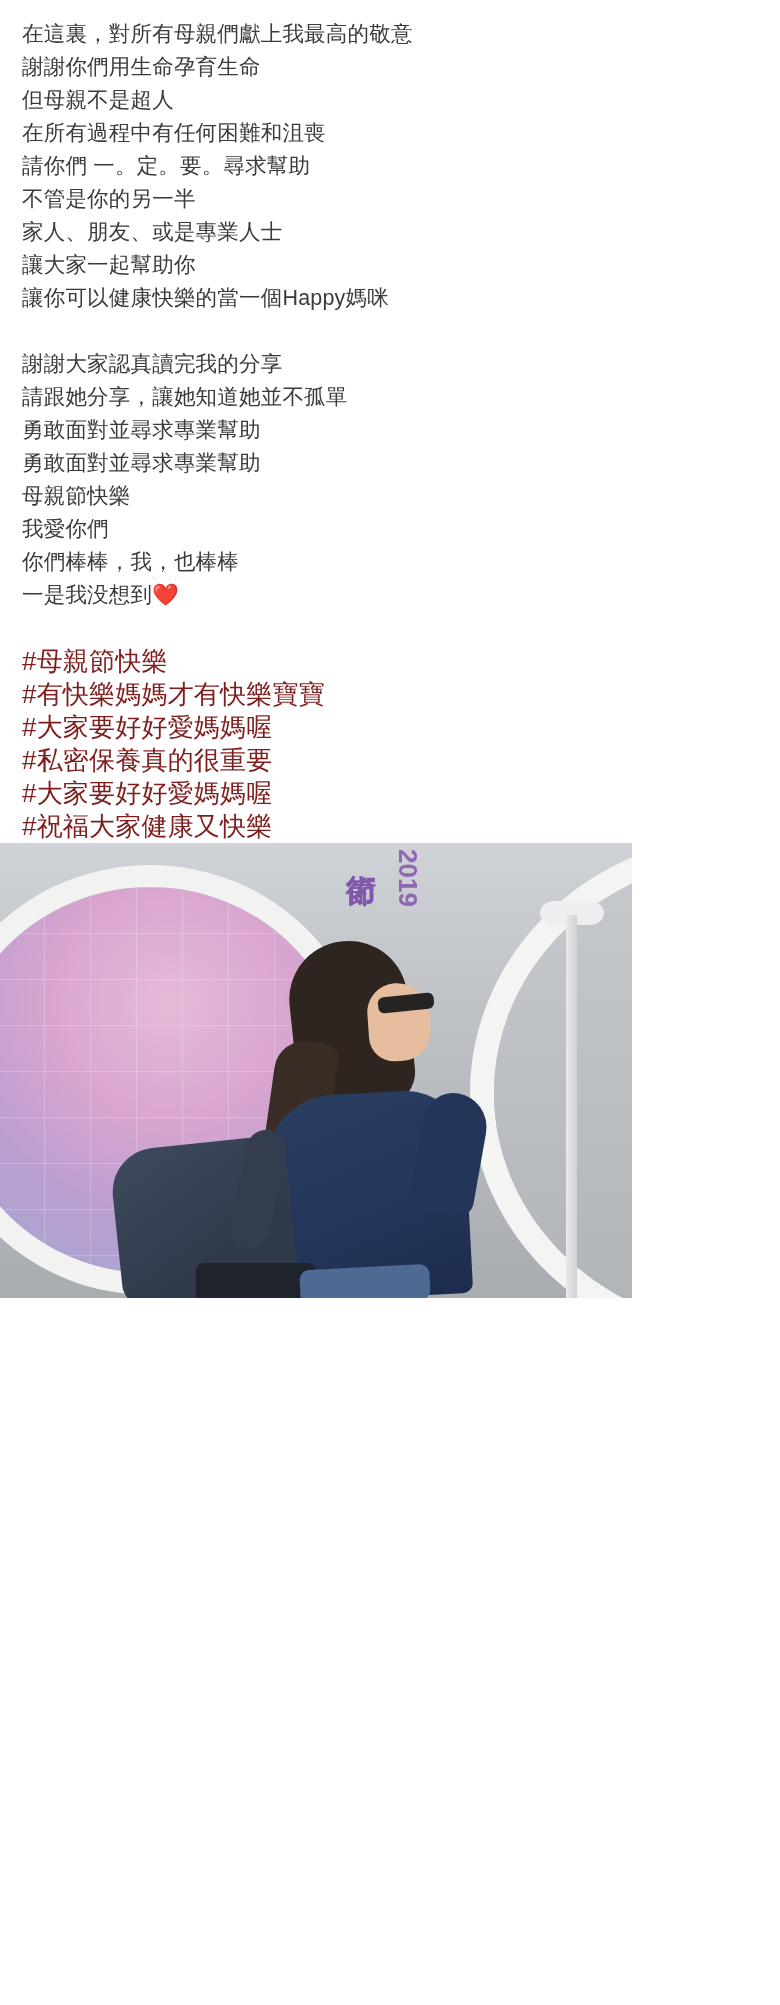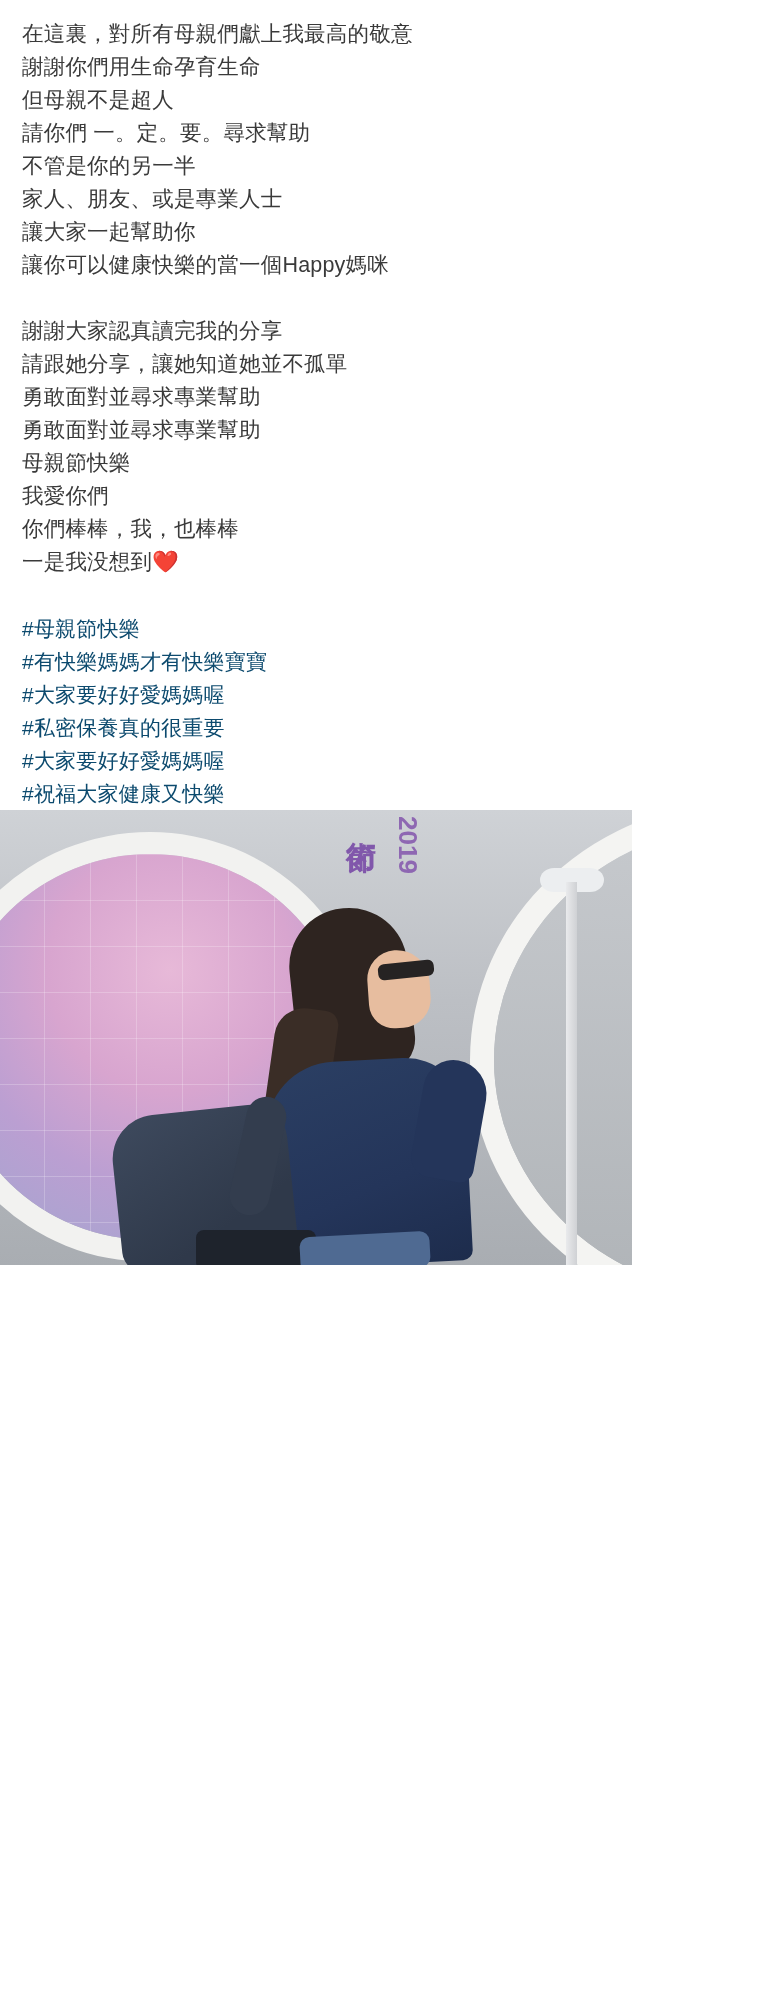--- a/index.html
+++ b/index.html
@@ -29,23 +29,23 @@
     font-size: 21.5px;
     line-height: 33px;
     color: #3a3a3a;
     white-space: pre-wrap;
     letter-spacing: 0.2px;
   }
   .post-gap {
     height: 33px;
   }
   .hashtag-line {
-    font-size: 21px;
+    font-size: 26px;
     line-height: 33px;
-    color: #0c4a6e;
+    color: #7f1d1d;
     letter-spacing: 0.2px;
   }
 
   
   .article {
     padding: 0 10px 0 10px;
     margin-top: 64px;
   }
   .para {
     font-size: 27px;
@@ -260,20 +260,21 @@
 </style>
 </head>
 <body>
 
 <div class="page">
 
   <section class="post-block">
     <div class="post-line">在這裏，對所有母親們獻上我最高的敬意</div>
     <div class="post-line">謝謝你們用生命孕育生命</div>
     <div class="post-line">但母親不是超人</div>
+    <div class="post-line">在所有過程中有任何困難和沮喪</div>
     <div class="post-line">請你們 一。定。要。尋求幫助</div>
     <div class="post-line">不管是你的另一半</div>
     <div class="post-line">家人、朋友、或是專業人士</div>
     <div class="post-line">讓大家一起幫助你</div>
     <div class="post-line">讓你可以健康快樂的當一個Happy媽咪</div>
 
     <div class="post-gap"></div>
 
     <div class="post-line">謝謝大家認真讀完我的分享</div>
     <div class="post-line">請跟她分享，讓她知道她並不孤單</div>

